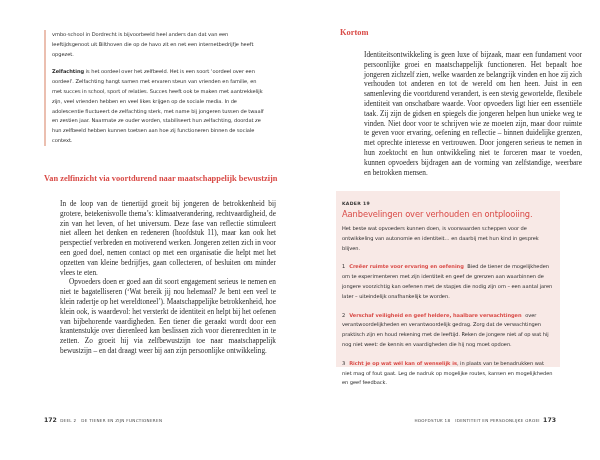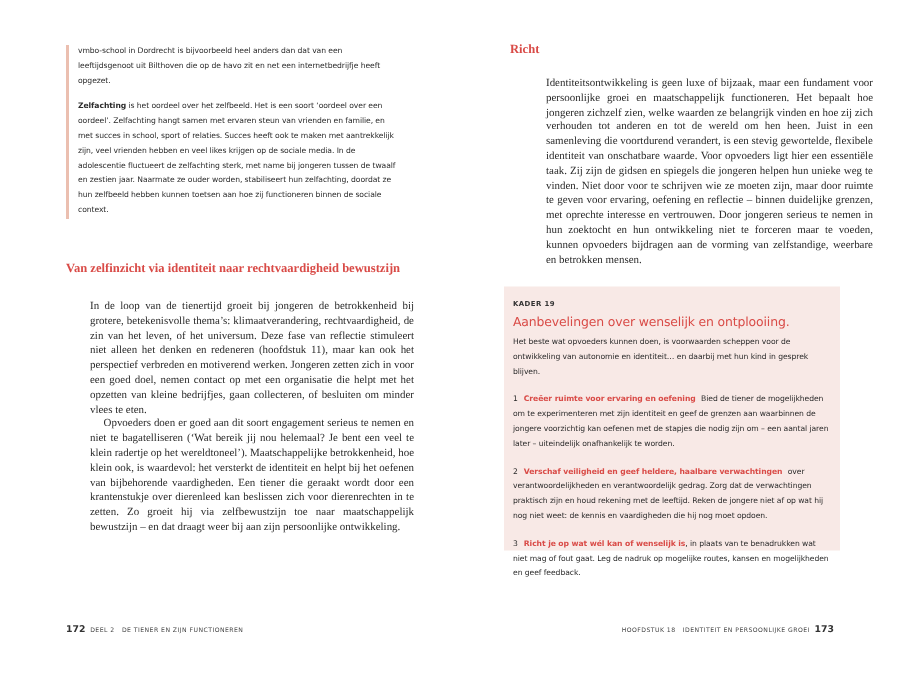--- a/index.html
+++ b/index.html
@@ -76,43 +76,43 @@
 </style>
 </head>
 <body>
 
 <div class="page left">
   <div class="aside">
     <p>vmbo-school in Dordrecht is bijvoorbeeld heel anders dan dat van een leeftijdsgenoot uit Bilthoven die op de havo zit en net een internetbedrijfje heeft opgezet.</p>
     <p><b>Zelfachting</b><span> is het oordeel over het zelfbeeld. Het is een soort ‘oordeel over een oordeel’. Zelfachting hangt samen met ervaren steun van vrienden en familie, en met succes in school, sport of relaties. Succes heeft ook te maken met aantrekkelijk zijn, veel vrienden hebben en veel likes krijgen op de sociale media. In de adolescentie fluctueert de zelfachting sterk, met name bij jongeren tussen de twaalf en zestien jaar. Naarmate ze ouder worden, stabiliseert hun zelfachting, doordat ze hun zelfbeeld hebben kunnen toetsen aan hoe zij functioneren binnen de sociale context.</span></p>
   </div>
 
-  <h3 class="h-red left-heading">Van zelfinzicht via identiteit naar rechtvaardigheid bewustzijn</h3>
+  <h3 class="h-red left-heading">Van zelfinzicht via voortdurend naar maatschappelijk bewustzijn</h3>
 
   <div class="left-body serif-body">
     <p>In de loop van de tienertijd groeit bij jongeren de betrokkenheid bij grotere, betekenisvolle thema’s: klimaatverandering, rechtvaardigheid, de zin van het leven, of het universum. Deze fase van reflectie stimuleert niet alleen het denken en redeneren (hoofdstuk 11), maar kan ook het perspectief verbreden en motiverend werken. Jongeren zetten zich in voor een goed doel, nemen contact op met een organisatie die helpt met het opzetten van kleine bedrijfjes, gaan collecteren, of besluiten om minder vlees te eten.</p>
     <p class="indent">Opvoeders doen er goed aan dit soort engagement serieus te nemen en niet te bagatelliseren (‘Wat bereik jij nou helemaal? Je bent een veel te klein radertje op het wereldtoneel’). Maatschappelijke betrokkenheid, hoe klein ook, is waardevol: het versterkt de identiteit en helpt bij het oefenen van bijbehorende vaardigheden. Een tiener die geraakt wordt door een krantenstukje over dierenleed kan beslissen zich voor dierenrechten in te zetten. Zo groeit hij via zelfbewustzijn toe naar maatschappelijk bewustzijn – en dat draagt weer bij aan zijn persoonlijke ontwikkeling.</p>
   </div>
 
   <div class="footer left">
     <span class="num">172</span>
     &nbsp;<span>Deel 2</span>
     &nbsp;&nbsp;<span>De tiener en zijn functioneren</span>
   </div>
 </div>
 
 <div class="page right">
-  <h3 class="h-red right-heading">Richt</h3>
+  <h3 class="h-red right-heading">Kortom</h3>
   <div class="right-body serif-body">
     <p>Identiteitsontwikkeling is geen luxe of bijzaak, maar een fundament voor persoonlijke groei en maatschappelijk functioneren. Het bepaalt hoe jongeren zichzelf zien, welke waarden ze belangrijk vinden en hoe zij zich verhouden tot anderen en tot de wereld om hen heen. Juist in een samenleving die voortdurend verandert, is een stevig gewortelde, flexibele identiteit van onschatbare waarde. Voor opvoeders ligt hier een essentiële taak. Zij zijn de gidsen en spiegels die jongeren helpen hun unieke weg te vinden. Niet door voor te schrijven wie ze moeten zijn, maar door ruimte te geven voor ervaring, oefening en reflectie – binnen duidelijke grenzen, met oprechte interesse en vertrouwen. Door jongeren serieus te nemen in hun zoektocht en hun ontwikkeling niet te forceren maar te voeden, kunnen opvoeders bijdragen aan de vorming van zelfstandige, weerbare en betrokken mensen.</p>
   </div>
 
   <div class="kader">
     <p class="kader-label" style="text-transform:uppercase;">Kader 19</p>
-    <p class="kader-title">Aanbevelingen over wenselijk en ontplooiing.</p>
+    <p class="kader-title">Aanbevelingen over verhouden en ontplooiing.</p>
     <p class="kader-intro">Het beste wat opvoeders kunnen doen, is voorwaarden scheppen voor de ontwikkeling van autonomie en identiteit… en daarbij met hun kind in gesprek blijven.</p>
     <p class="kader-item">
       <span class="n">1</span><span class="lead">Creëer ruimte voor ervaring en oefening</span> <span>Bied de tiener de mogelijkheden om te experimenteren met zijn identiteit en geef de grenzen aan waarbinnen de jongere voorzichtig kan oefenen met de stapjes die nodig zijn om – een aantal jaren later – uiteindelijk onafhankelijk te worden.</span>
     </p>
     <p class="kader-item">
       <span class="n">2</span><span class="lead">Verschaf veiligheid en geef heldere, haalbare verwachtingen</span> <span>over verantwoordelijkheden en verantwoordelijk gedrag. Zorg dat de verwachtingen praktisch zijn en houd rekening met de leeftijd. Reken de jongere niet af op wat hij nog niet weet: de kennis en vaardigheden die hij nog moet opdoen.</span>
     </p>
     <p class="kader-item">
       <span class="n">3</span><span class="lead" style="margin-right:0">Richt je op wat wél kan of wenselijk is</span><span>, in plaats van te benadrukken wat niet mag of fout gaat. Leg de nadruk op mogelijke routes, kansen en mogelijkheden en geef feedback.</span>
     </p>

